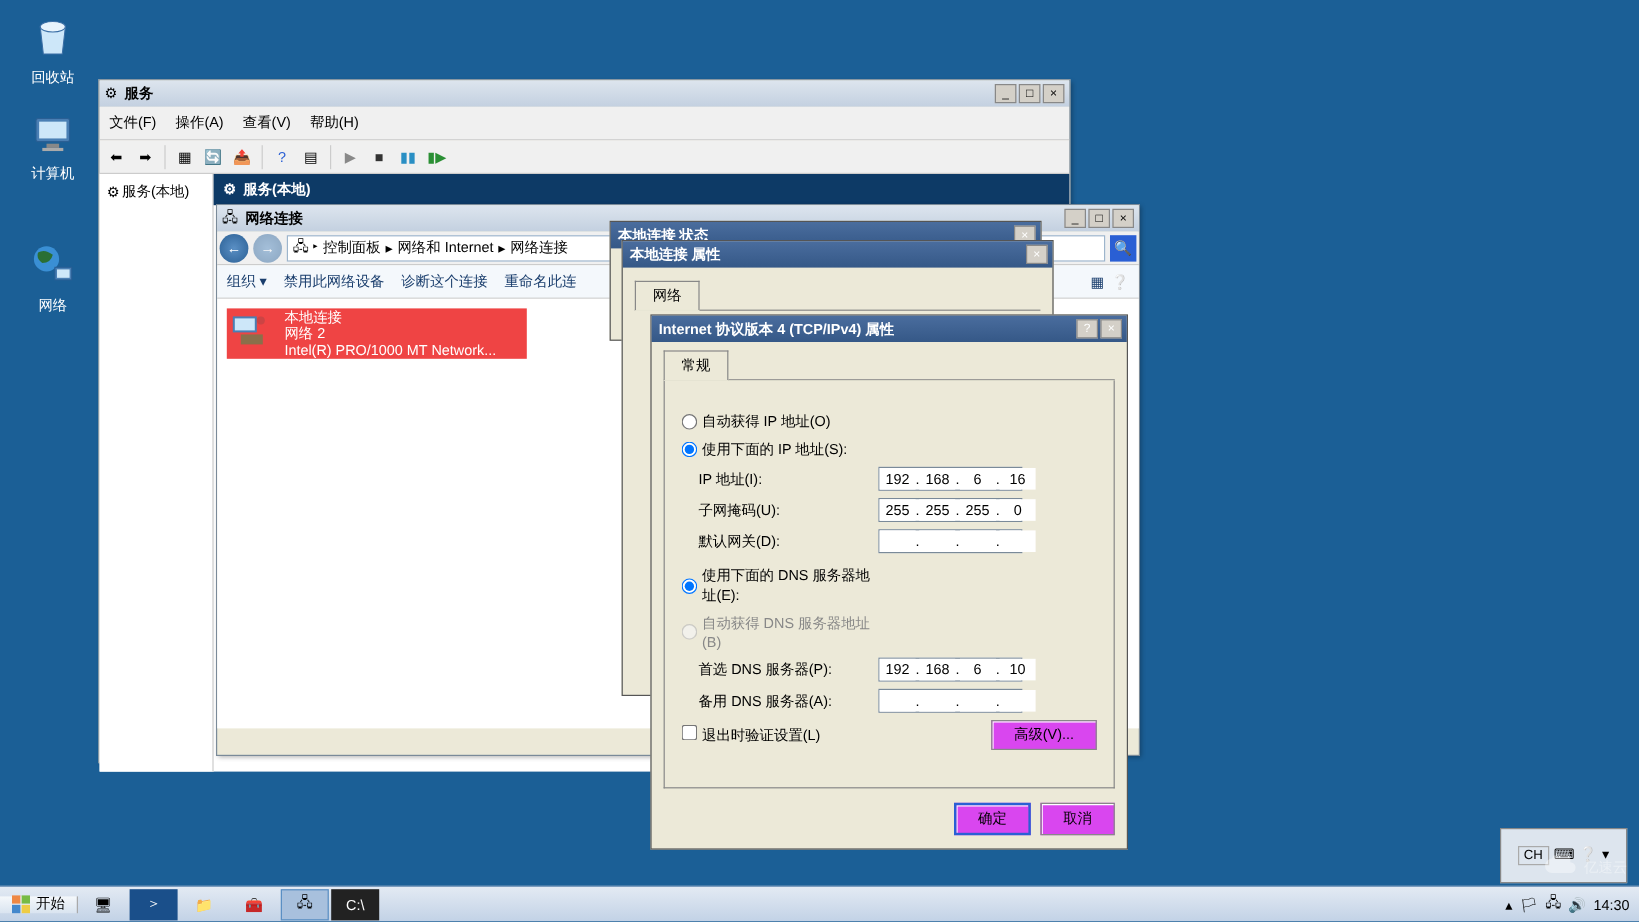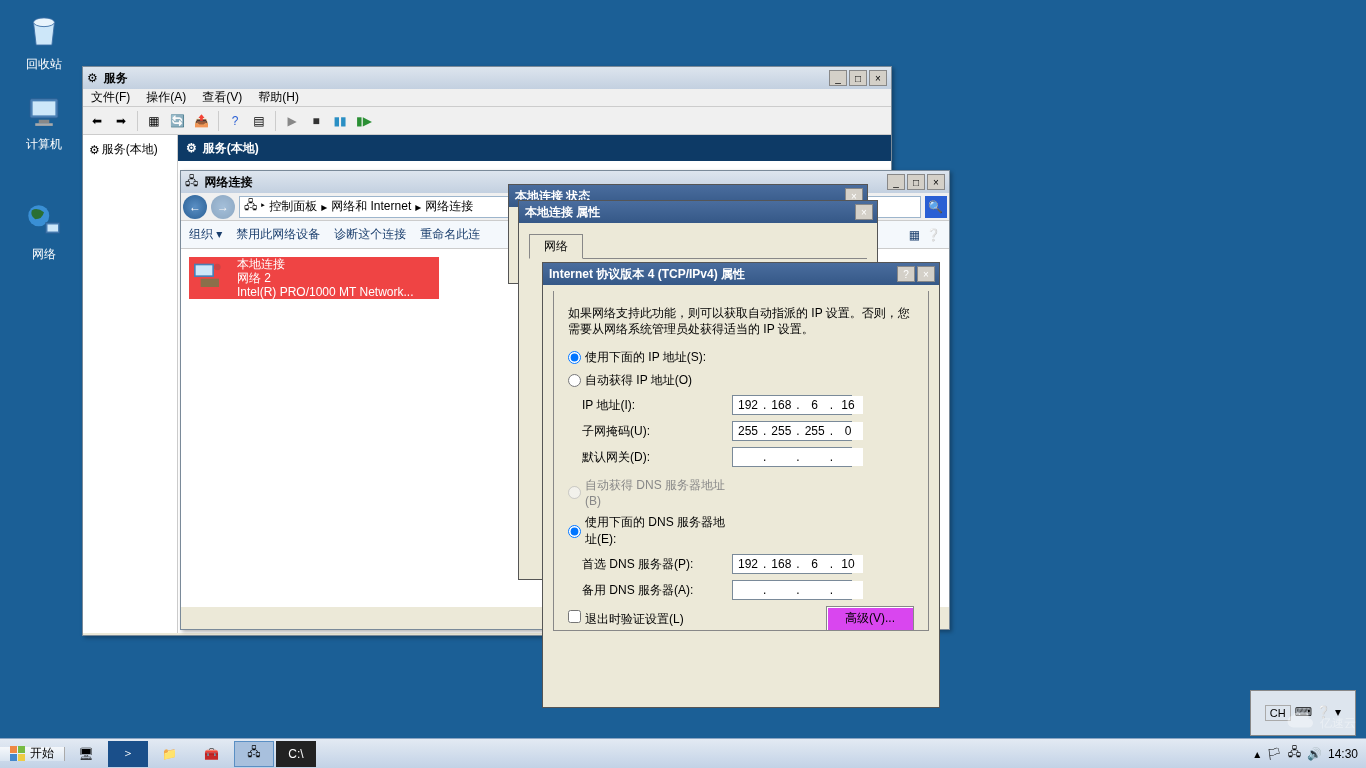--- a/index.html
+++ b/index.html
@@ -6,21 +6,21 @@
 body{width:1366px;height:768px;background:#1b5f96;overflow:hidden;position:relative}
 .desktop{position:absolute;inset:0}
 .icon-d{position:absolute;width:60px;text-align:center;color:#fff;cursor:pointer}
 .icon-d svg{width:42px;height:42px;display:block;margin:0 auto 4px}
 .win{position:absolute;background:#ece9d8;border:1px solid #7a8a99;box-shadow:2px 2px 4px rgba(0,0,0,.3)}
 .tbar{background:linear-gradient(#dde5ee,#c3d0e0);height:22px;display:flex;align-items:center;padding:0 4px;gap:4px}
 .tbar.active{background:linear-gradient(#4a6d9e,#355887);color:#fff}
 .tbar .ttl{flex:1;font-weight:bold;padding-left:2px}
 .tbar .btns{display:flex;gap:2px}
 .tbar .wb{width:18px;height:16px;background:#d4d0c8;border:1px solid #888;display:flex;align-items:center;justify-content:center;font-size:10px;cursor:pointer}
-.menu{background:#f0f0f0;height:18px;display:flex;align-items:center;border-bottom:1px solid #ccc}
+.menu{background:#f0f0f0;height:28px;display:flex;align-items:center;border-bottom:1px solid #ccc}
 .menu span{padding:2px 8px;cursor:pointer}
 .tool{background:#f0f0f0;height:28px;display:flex;align-items:center;padding:0 4px;gap:4px;border-bottom:1px solid #ccc}
 .tool .tb{width:20px;height:20px;border:1px solid transparent;display:flex;align-items:center;justify-content:center;cursor:pointer}
 .tool .sep{width:1px;height:20px;background:#ccc;margin:0 2px}
 .body{display:flex;height:calc(100% - 70px);background:#fff}
 .tree{width:95px;border-right:1px solid #ccc;padding:4px;background:#fff}
 .tree-i{padding:2px;cursor:pointer;display:flex;align-items:center;gap:2px}
 .dark-hdr{background:#0d3a66;color:#fff;padding:4px 8px;height:26px;display:flex;align-items:center;gap:6px;font-weight:bold}
 
 .nc{position:absolute;background:#ece9d8;border:1px solid #7a8a99}
@@ -215,77 +215,79 @@
 
 <div class="dlg" style="left:542px;top:262px;width:398px;height:446px">
   <div class="tbar active">
     <span class="ttl">Internet 协议版本 4 (TCP/IPv4) 属性</span>
     <div class="btns">
       <div class="wb">?</div>
       <div class="wb">×</div>
     </div>
   </div>
   <div class="db" style="padding:6px 10px">
+    <div class="tabs">
+        <div class="tab act">常规</div>
+      </div>
     <div class="tabc" style="height:340px">
-      <div style="line-height:16px">如果网络支持此功能，则可以获取自动指派的 IP 设置。否则，您需要从网络系统管理员处获得适当的 IP 设置。</div>
       <div style="margin-top:12px">
+        <div class="grow">
+            <input type="radio" name="ipm" class="rad" style="">
+            <label>自动获得 IP 地址(O)</label>
+          </div>
         <div class="grow">
             <input type="radio" name="ipm" class="rad" checked="" style="">
             <label>使用下面的 IP 地址(S):</label>
           </div>
+        <div class="grow" style="padding-left:14px">
+            <label>IP 地址(I):</label>
+          <div class="ip">
+              <input value="192" style="">
+              <span class="dot">.</span>
+              <input value="168" style="">
+              <span class="dot">.</span>
+              <input value="6" style="">
+              <span class="dot">.</span>
+              <input value="16" style="">
+            </div>
+        </div>
+        <div class="grow" style="padding-left:14px">
+            <label>子网掩码(U):</label>
+          <div class="ip">
+              <input value="255" style="">
+              <span class="dot">.</span>
+              <input value="255" style="">
+              <span class="dot">.</span>
+              <input value="255" style="">
+              <span class="dot">.</span>
+              <input value="0" style="">
+            </div>
+        </div>
+        <div class="grow" style="padding-left:14px">
+            <label>默认网关(D):</label>
+          <div class="ip">
+              <input value="" style="">
+              <span class="dot">.</span>
+              <input value="" style="">
+              <span class="dot">.</span>
+              <input value="" style="">
+              <span class="dot">.</span>
+              <input value="" style="">
+            </div>
+        </div>
+      </div>
+      <div style="margin-top:10px">
         <div class="grow">
-            <input type="radio" name="ipm" class="rad" style="">
-            <label>自动获得 IP 地址(O)</label>
+            <input type="radio" name="dnsm" class="rad" checked="" style="">
+            <label>使用下面的 DNS 服务器地址(E):</label>
           </div>
-        <div class="grow" style="padding-left:14px">
-            <label>IP 地址(I):</label>
-          <div class="ip">
-              <input value="192" style="">
-              <span class="dot">.</span>
-              <input value="168" style="">
-              <span class="dot">.</span>
-              <input value="6" style="">
-              <span class="dot">.</span>
-              <input value="16" style="">
-            </div>
-        </div>
-        <div class="grow" style="padding-left:14px">
-            <label>子网掩码(U):</label>
-          <div class="ip">
-              <input value="255" style="">
-              <span class="dot">.</span>
-              <input value="255" style="">
-              <span class="dot">.</span>
-              <input value="255" style="">
-              <span class="dot">.</span>
-              <input value="0" style="">
-            </div>
-        </div>
-        <div class="grow" style="padding-left:14px">
-            <label>默认网关(D):</label>
-          <div class="ip">
-              <input value="" style="">
-              <span class="dot">.</span>
-              <input value="" style="">
-              <span class="dot">.</span>
-              <input value="" style="">
-              <span class="dot">.</span>
-              <input value="" style="">
-            </div>
-        </div>
-      </div>
-      <div style="margin-top:10px">
         <div class="grow disabled">
             <input type="radio" name="dnsm" class="rad" disabled="" style="">
             <label>自动获得 DNS 服务器地址(B)</label>
           </div>
-        <div class="grow">
-            <input type="radio" name="dnsm" class="rad" checked="" style="">
-            <label>使用下面的 DNS 服务器地址(E):</label>
-          </div>
         <div class="grow" style="padding-left:14px">
             <label>首选 DNS 服务器(P):</label>
           <div class="ip">
               <input value="192" style="">
               <span class="dot">.</span>
               <input value="168" style="">
               <span class="dot">.</span>
               <input value="6" style="">
               <span class="dot">.</span>
               <input value="10" style="">
@@ -302,20 +304,24 @@
               <span class="dot">.</span>
               <input value="" style="">
             </div>
         </div>
       </div>
       <div class="grow" style="justify-content:space-between">
         <span><input type="checkbox" style=""><label>退出时验证设置(L)</label></span>
         <button class="btn">高级(V)...</button>
       </div>
     </div>
+  </div>
+  <div class="dlgf">
+    <button class="btn" style="border:2px solid #2a5fd4">确定</button>
+    <button class="btn">取消</button>
   </div>
 </div>
 
 <div class="langbar">
   <span class="lang">CH</span>
   <span>⌨</span>
   <span style="color:#2a5fd4">❔</span>
   <span>▾</span>
 </div>
 

